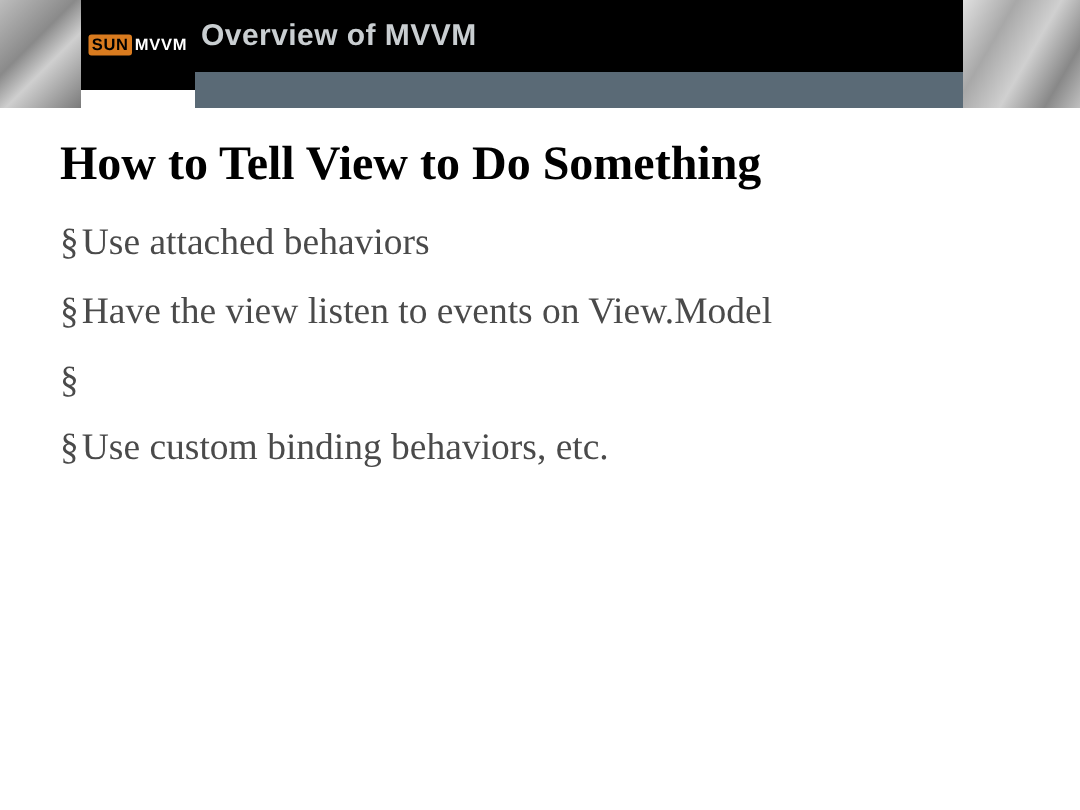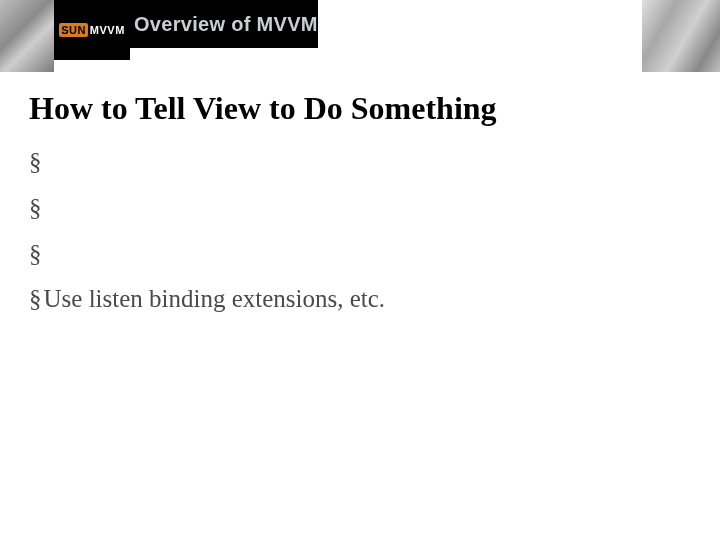--- a/index.html
+++ b/index.html
@@ -45,21 +45,21 @@
   }
   .logo-sun {
     background: #d97b1f;
     color: #000;
     padding: 1px 2px;
     border-radius: 2px;
   }
   .header-title-block {
     flex: 1;
     display: flex;
-    flex-direction: row;
+    flex-direction: column;
   }
   .header-title-top {
     height: 48px;
     background: #000000;
     display: flex;
     align-items: center;
     padding-left: 4px;
   }
   .header-title {
     font-family: Arial, Helvetica, sans-serif;
@@ -72,21 +72,21 @@
     height: 24px;
     background: #5a6a76;
   }
   .header-right-img {
     width: 78px;
     height: 72px;
     background: linear-gradient(120deg, #e0e0e0 0%, #a8a8a8 30%, #d0d0d0 55%, #888 80%, #c0c0c0 100%);
     flex-shrink: 0;
   }
   .content {
-    padding: 18px 36px 0 29px;
+    padding: 18px 36px 0 40px;
   }
   .slide-title {
     font-size: 32px;
     font-weight: 700;
     color: #000;
     margin-bottom: 18px;
     font-family: 'Times New Roman', Times, serif;
   }
   .bullets {
     list-style: none;
@@ -126,25 +126,27 @@
     <div class="header-title-bottom"></div>
   </div>
   <div class="header-right-img"></div>
 </div>
 
 <div class="content">
   <h1 class="slide-title">How to Tell View to Do Something</h1>
   <ul class="bullets">
     <li>
       <span class="bullet-mark">§</span>
+      <span>Use attached behaviors</span>
+    </li>
+    <li>
+      <span class="bullet-mark">§</span>
+      <span>Have the view listen to events on View.Model</span>
     </li>
     <li>
       <span class="bullet-mark">§</span>
     </li>
     <li>
       <span class="bullet-mark">§</span>
-    </li>
-    <li>
-      <span class="bullet-mark">§</span>
-      <span>Use listen binding extensions, etc.</span>
+      <span>Use custom binding behaviors, etc.</span>
     </li>
   </ul>
 </div>
 
 </body></html>

